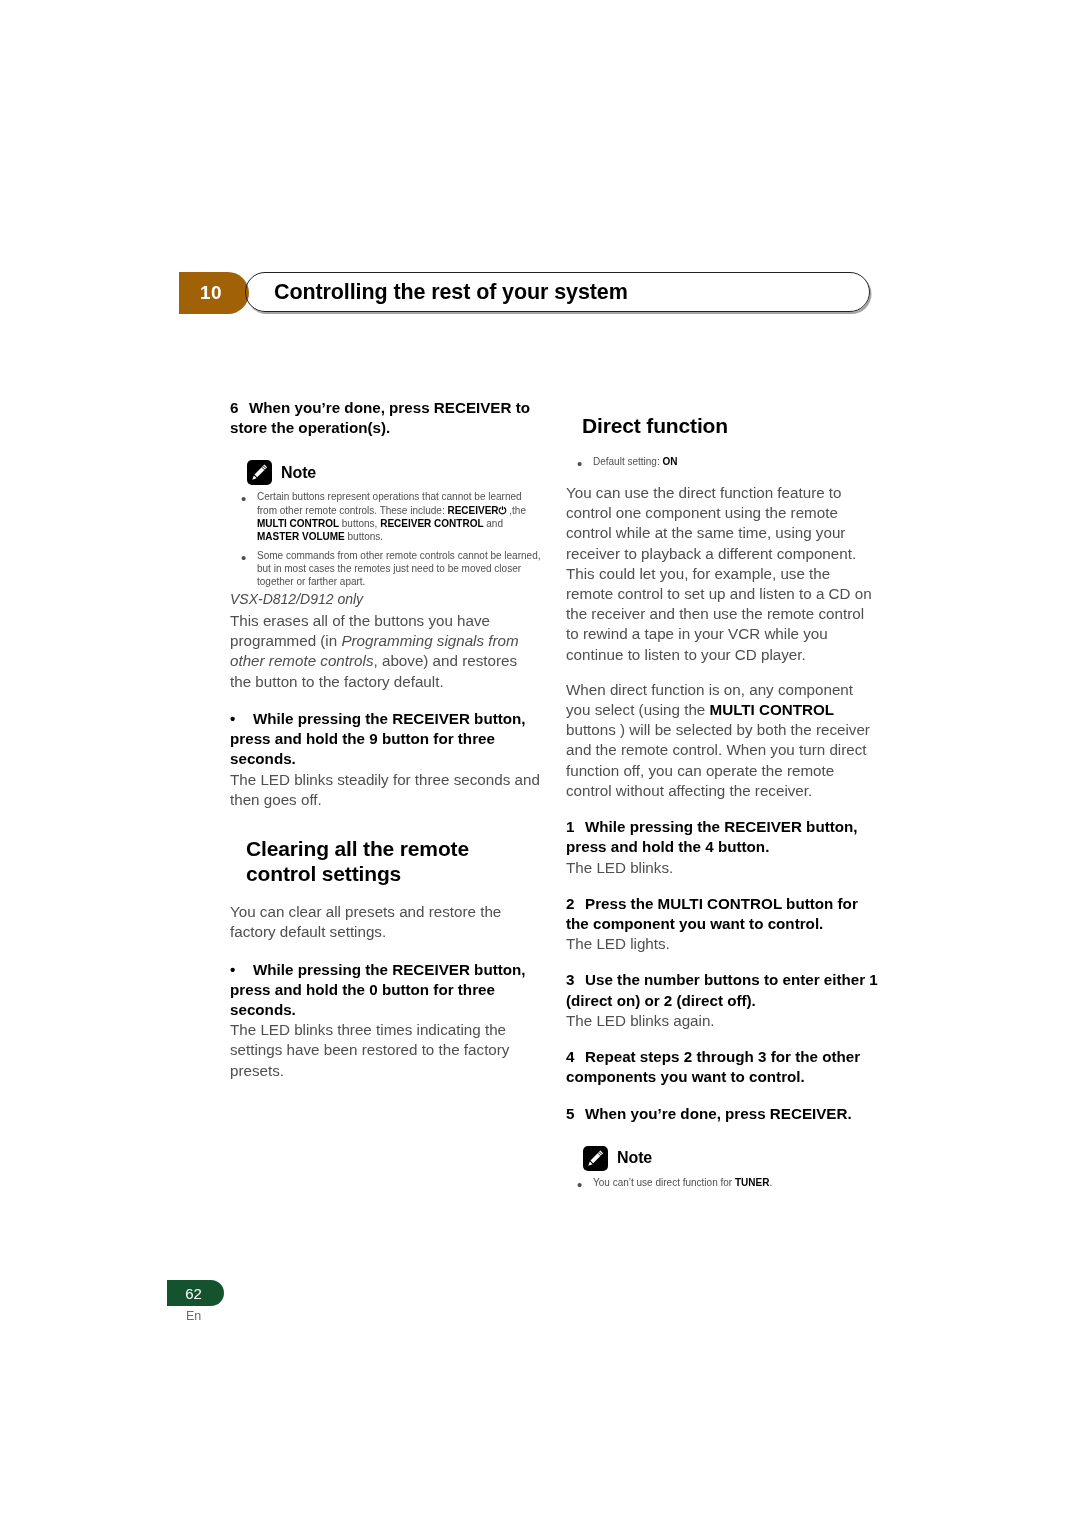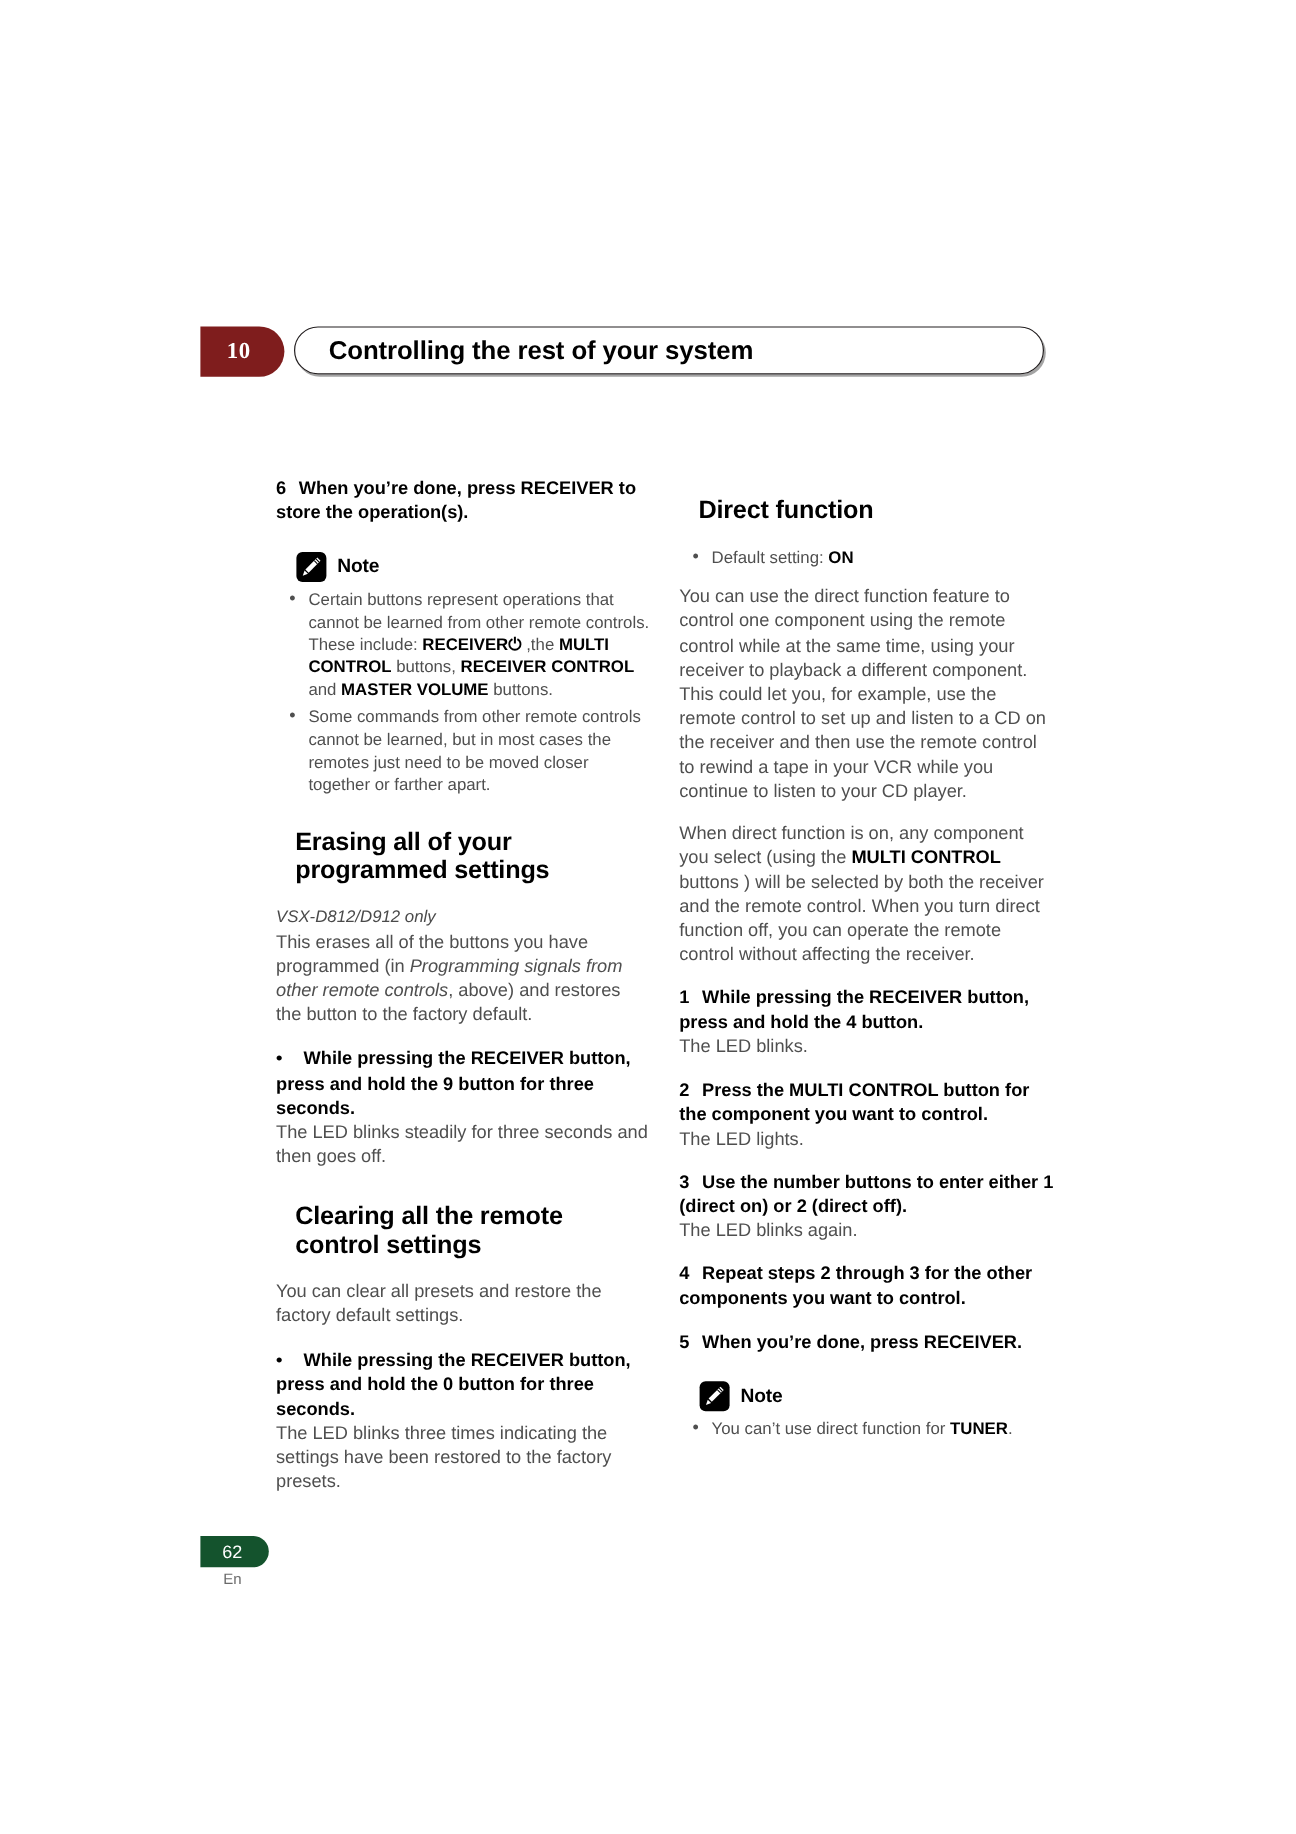--- a/index.html
+++ b/index.html
@@ -25,35 +25,34 @@
   
   .chapter-header {
     position: absolute;
     left: 167px;
     top: 272px;
     width: 703px;
     height: 42px;
   }
   .chapter-num-tab {
     position: absolute;
-    left: 0; top: 0;
+    left: 12px; top: 0;
     width: 70px;
     height: 42px;
-    background: #7f1d1d;
+    background: #a16207;
     border-radius: 0 21px 21px 0;
     color: #ffffff;
     font-size: 19px;
     font-weight: bold;
     display: flex;
     align-items: center;
     justify-content: center;
     letter-spacing: 0.5px;
     box-sizing: border-box;
     padding-right: 6px;
-    font-family: Liberation Serif, serif;
   }
   .chapter-title-pill {
     position: absolute;
     left: 78px;
     top: 0;
     right: 0;
     height: 40px;
     border: 1.6px solid #231f20;
     border-radius: 21px;
     box-shadow: 1.5px 2px 0 rgba(90,90,90,0.55);
@@ -122,21 +121,21 @@
   .step-body {
     font-size: 15.2px;
     color: #4f4f4f;
     line-height: 1.33;
     margin: 0;
   }
 
   
   .bullet {
     position: relative;
-    font-size: 14px;
+    font-size: 10px;
     color: #4f4f4f;
     line-height: 1.33;
     margin: 5px 0 0 0;
     padding-left: 27px;
   }
   .bullet::before {
     content: "\2022";
     position: absolute;
     left: 11px;
     top: -1px;
@@ -243,21 +242,20 @@
           </g>
         </svg>
       </span>
       <span class="note-label">Note</span>
     </div>
 
     <p class="bullet"><span>Certain buttons represent operations that cannot be learned from other remote controls. These include: </span><b>RECEIVER</b><b>⏻</b><span> ,the </span><b>MULTI CONTROL</b><span> buttons, </span><b>RECEIVER CONTROL</b><span> and </span><b>MASTER VOLUME</b><span> buttons.</span></p>
 
     <p class="bullet">Some commands from other remote controls cannot be learned, but in most cases the remotes just need to be moved closer together or farther apart.</p>
 
-    <h2 class="h2 spaced">Erasing all of your programmed settings</h2>
     <p class="subhead-italic">VSX-D812/D912 only</p>
 
     <p class="body"><span>This erases all of the buttons you have programmed (in </span><i>Programming signals from other remote controls</i><span>, above) and restores the button to the factory default.</span></p>
 
     <p class="bullet-step gap"><span class="bdot">•</span><span>While pressing the RECEIVER button, press and hold the 9 button for three seconds.</span></p>
     <p class="step-body">The LED blinks steadily for three seconds and then goes off.</p>
 
     <h2 class="h2 spaced">Clearing all the remote control settings</h2>
     <p class="body tight">You can clear all presets and restore the factory default settings.</p>
 

